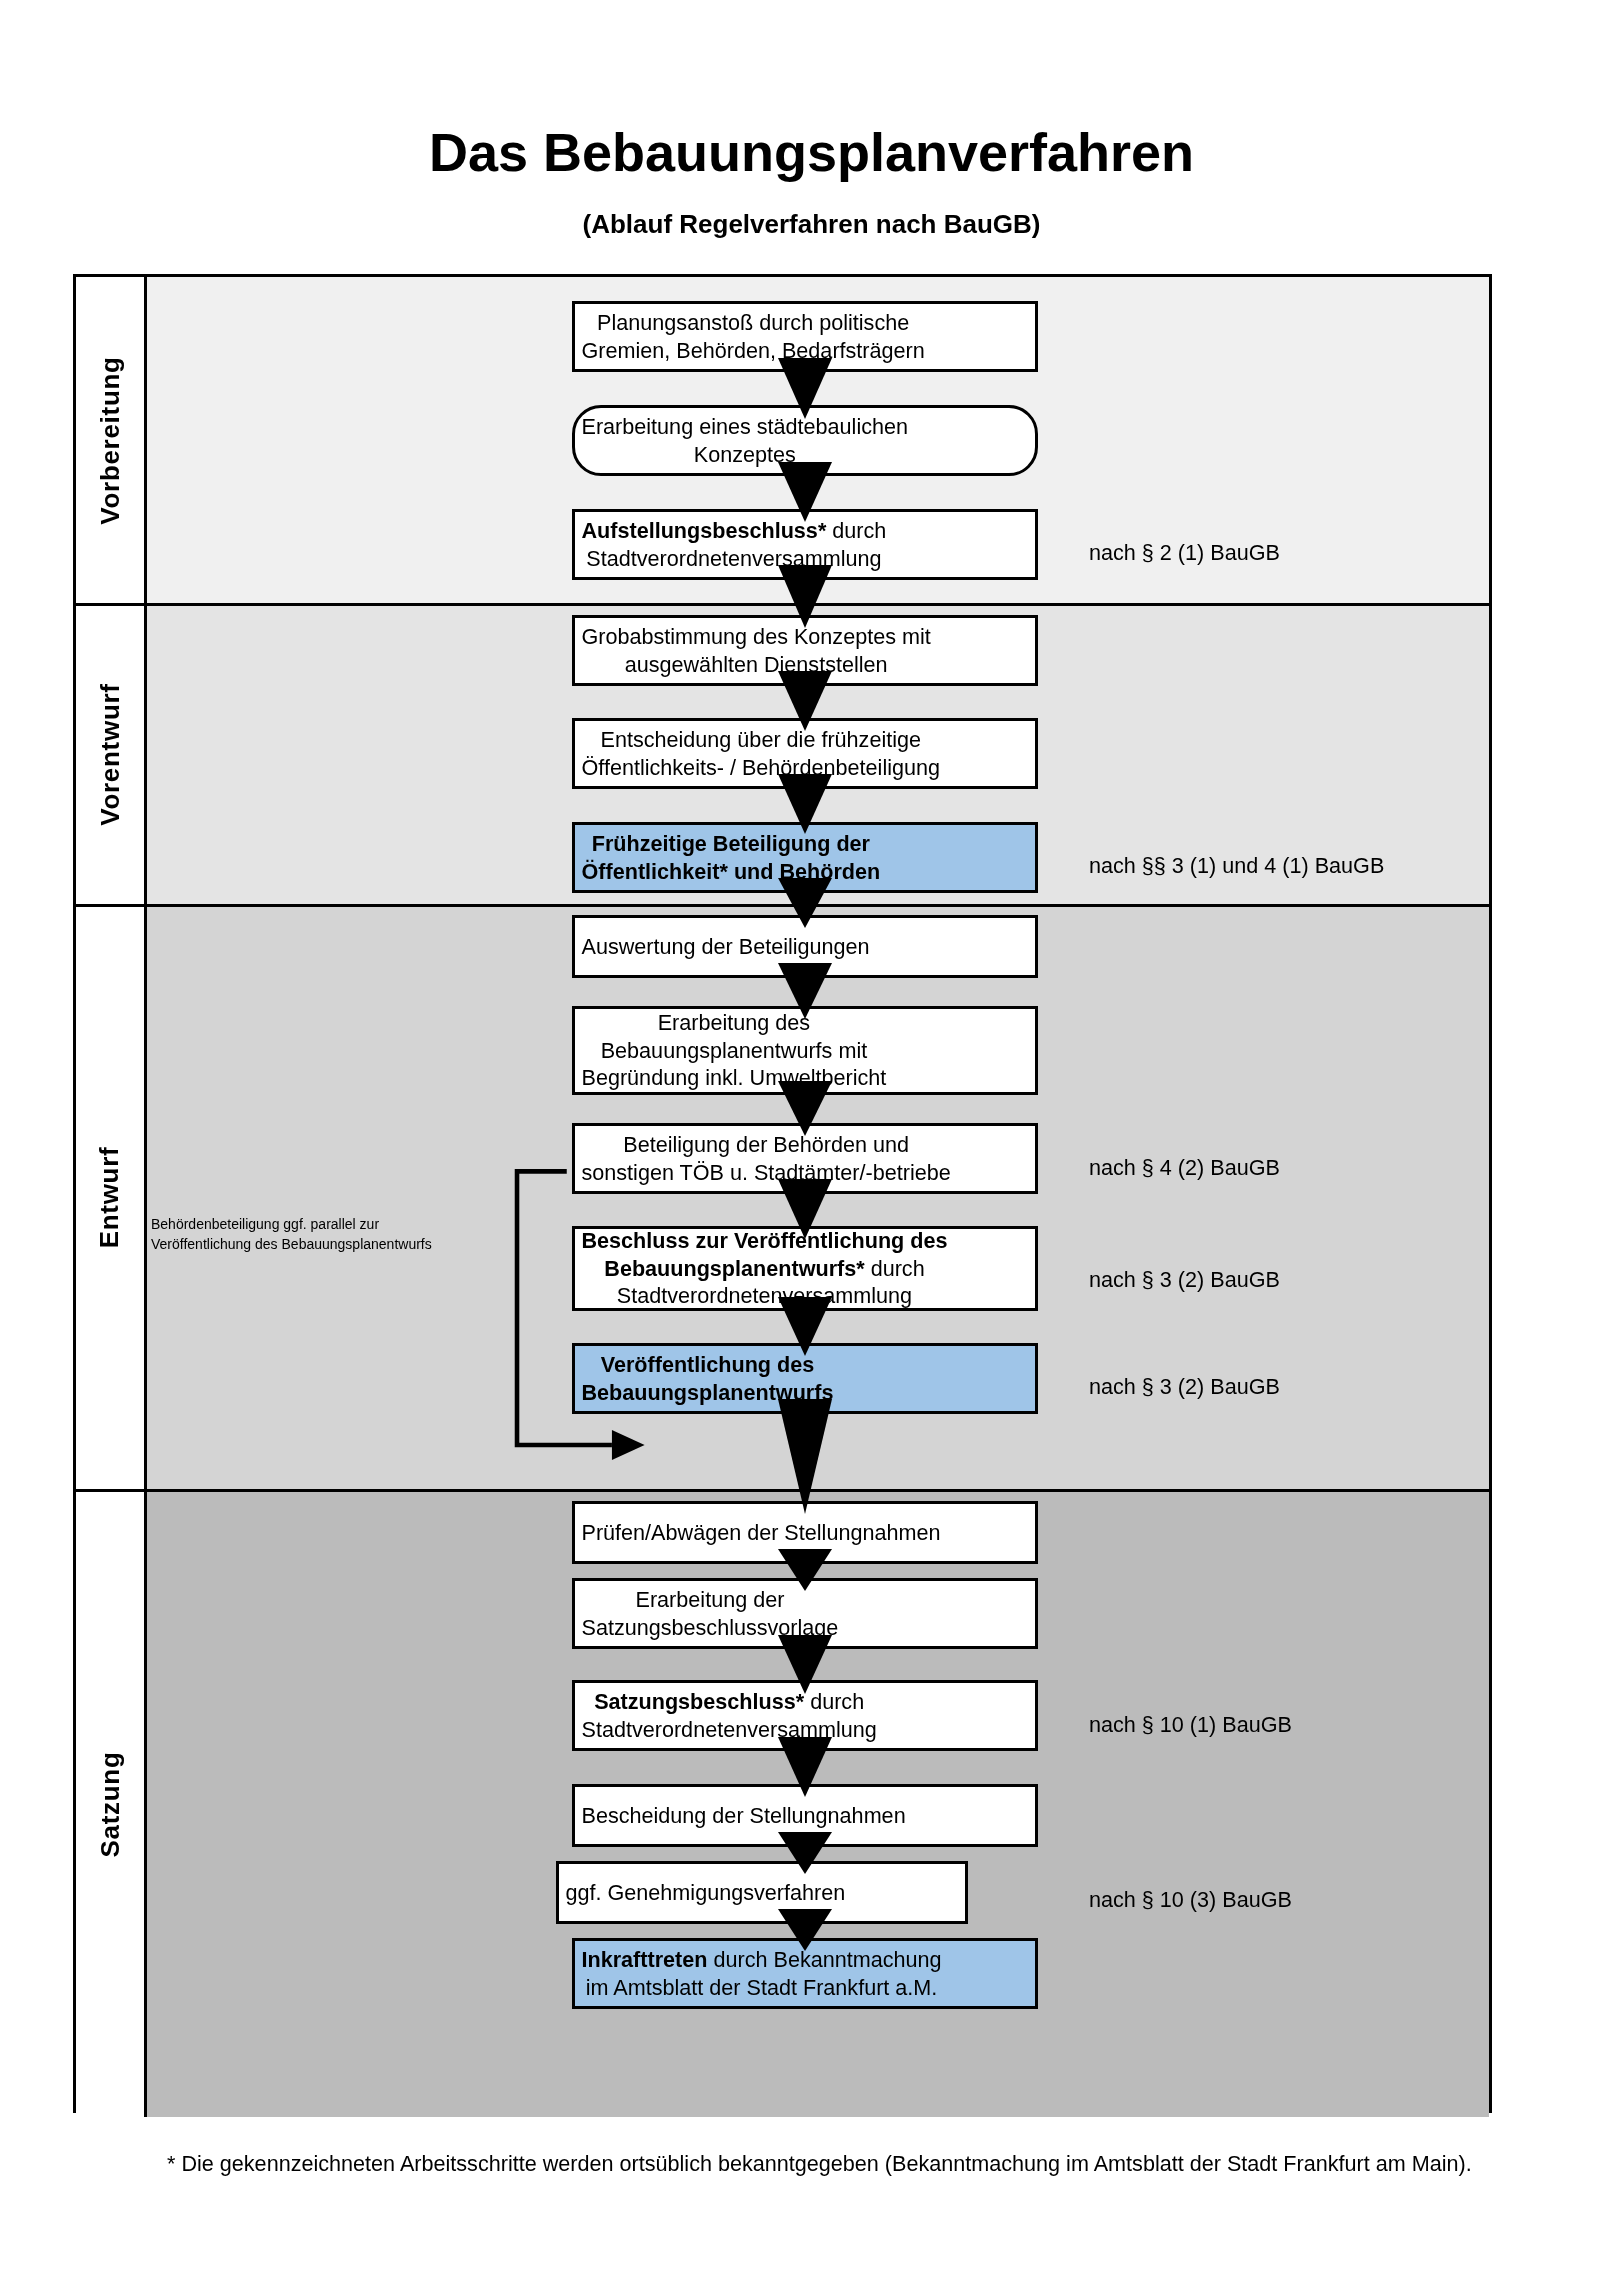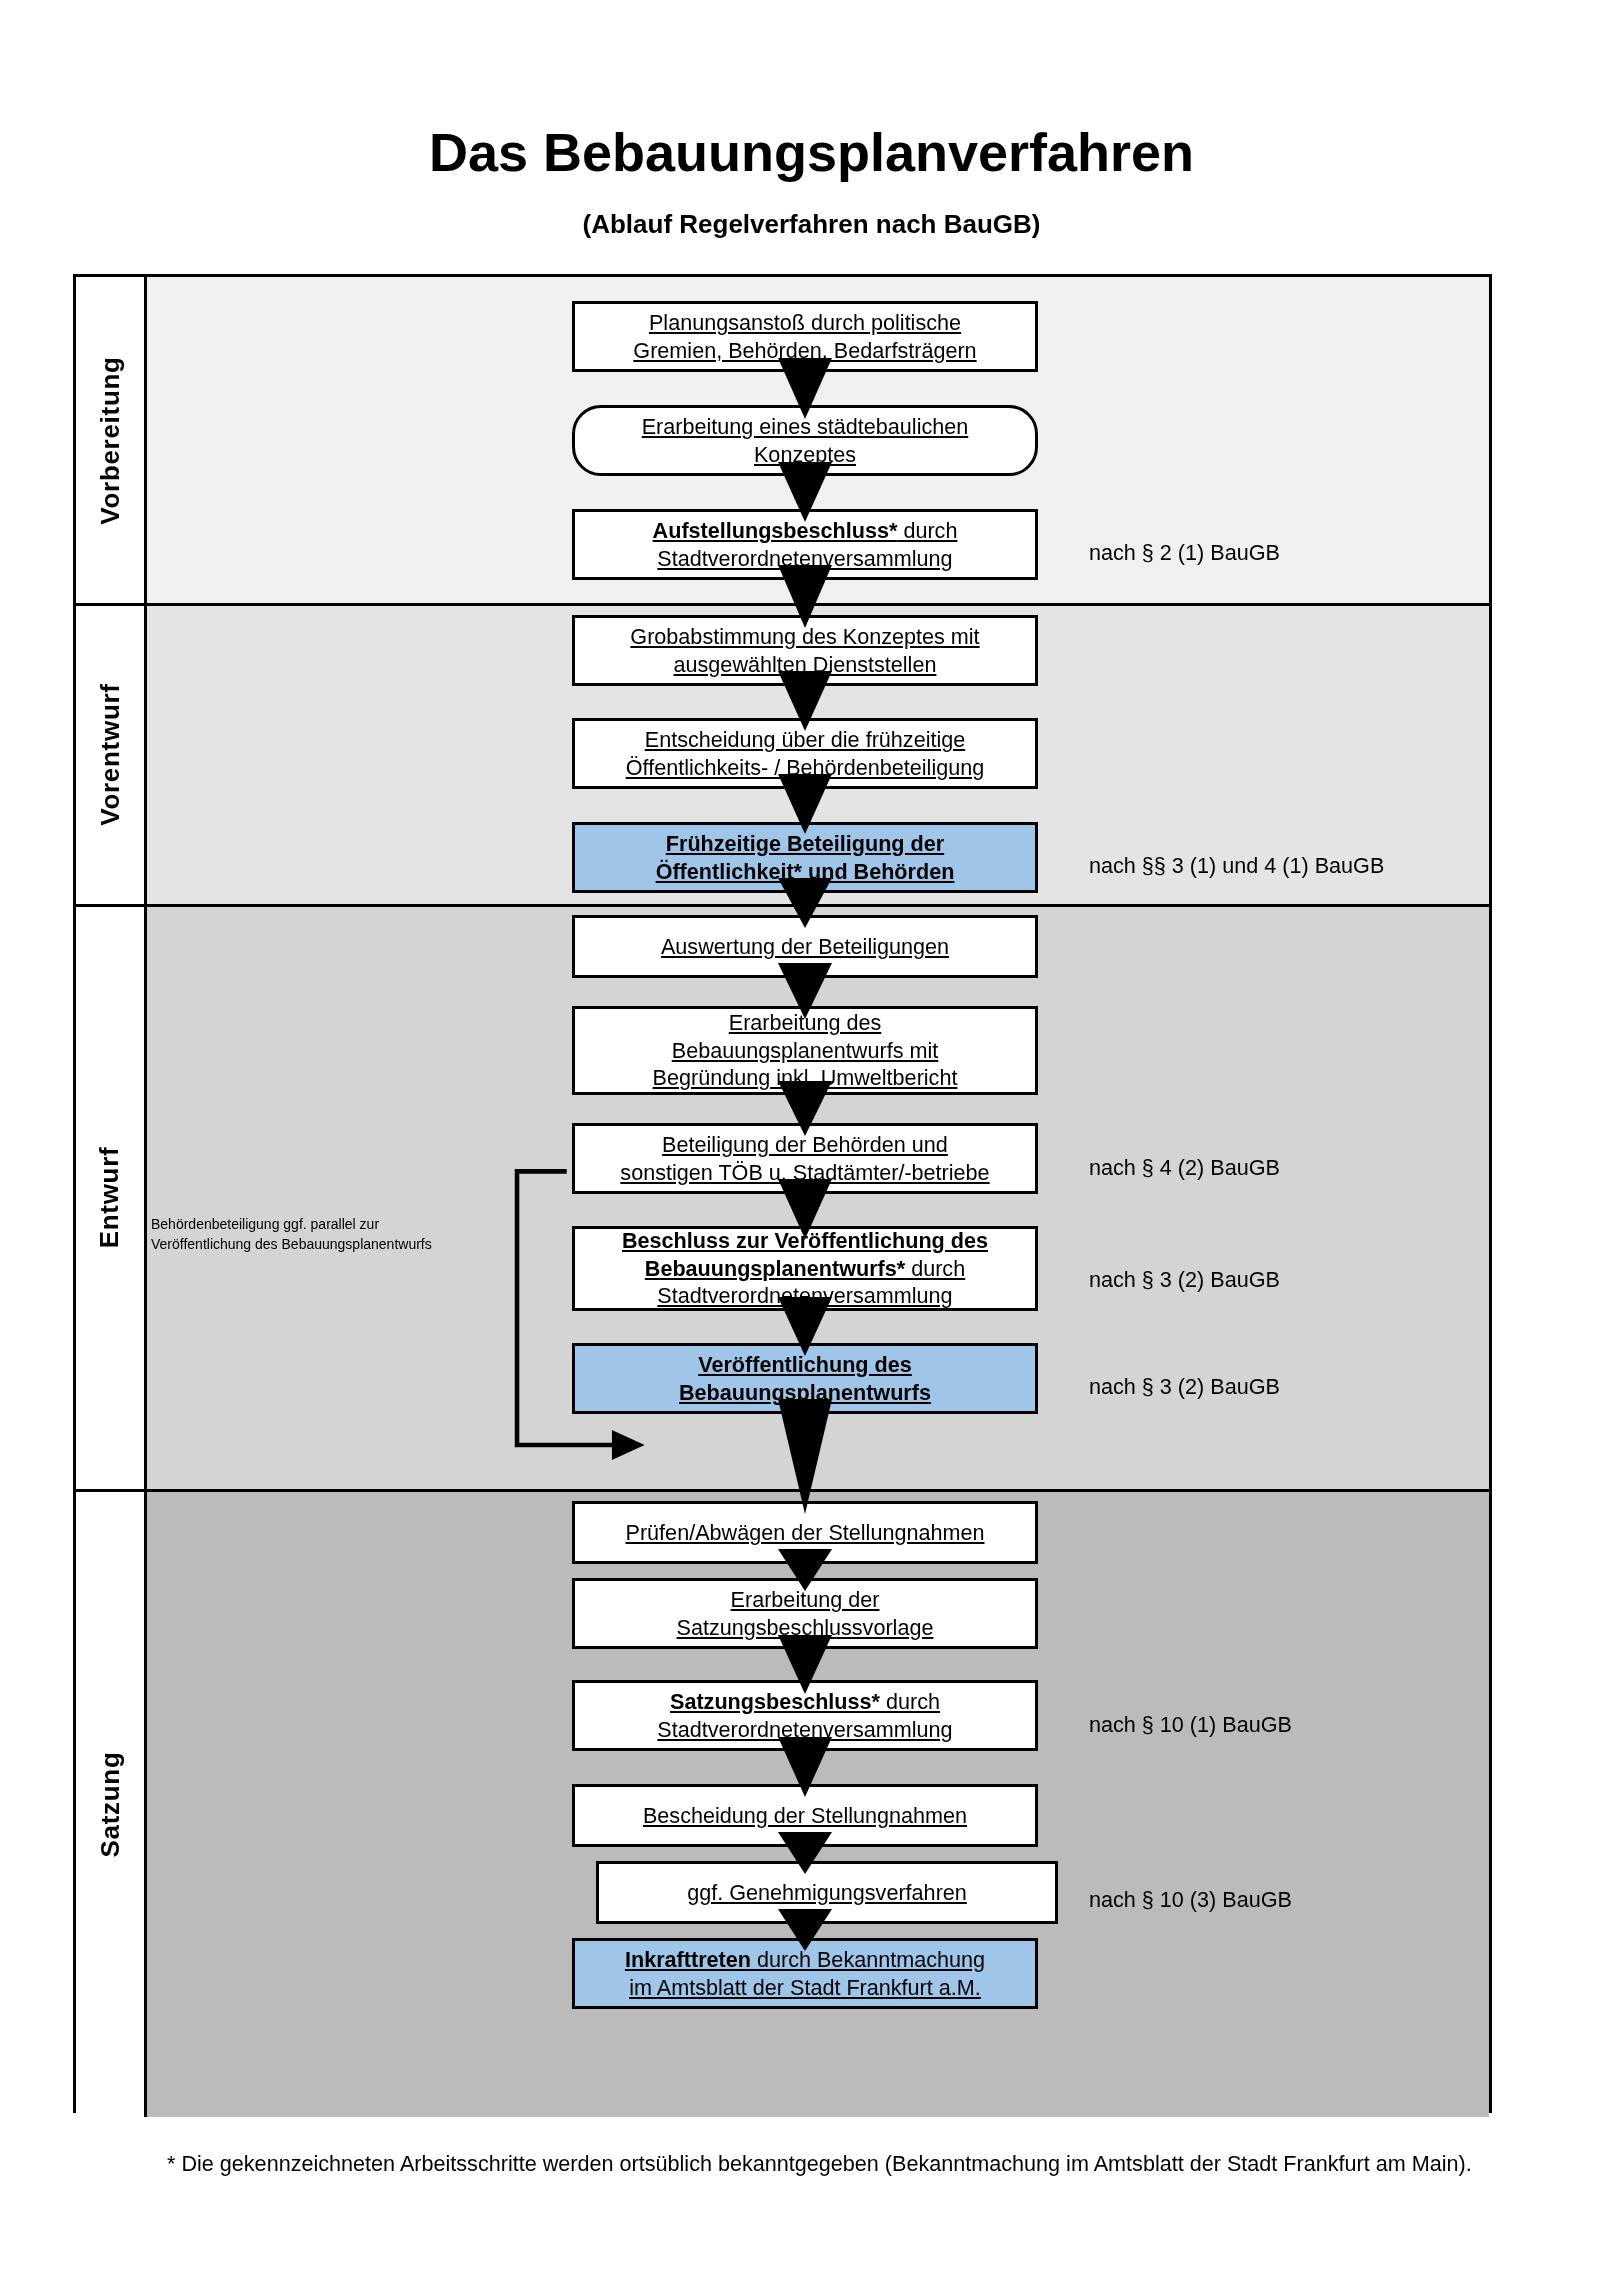--- a/index.html
+++ b/index.html
@@ -51,26 +51,25 @@
   }
   .divider{
     position:absolute;left:0;width:100%;height:3.3px;background:#000;
   }
   
   .pbox{
     position:absolute;
     box-sizing:border-box;
     border:3.3px solid #000;
     background:#ffffff;
-    display:flex;align-items:center;justify-content:center;
+    display:flex;align-items:center;
     text-align:center;
     font-size:21.6px;
     line-height:1.28;
     padding:2.6px 6.5px;
-    text-decoration:underline;
   }
   .pbox.blue{background:#9FC5E8;}
   .pbox b{font-weight:bold;}
   
   .darrow{
     position:absolute;
     width:0;height:0;
     border-left:27.5px solid transparent;
     border-right:27.5px solid transparent;
     border-top:31px solid #000;
@@ -217,21 +216,21 @@
       <div>
         <div><b>Satzungsbeschluss*</b> durch</div>
         <div>Stadtverordnetenversammlung</div>
       </div>
     </div>
     <div class="pbox" style="left: 496px; top: 1507px; width: 466px; height: 63px;">
       <div>
         <div>Bescheidung der Stellungnahmen</div>
       </div>
     </div>
-    <div class="pbox" style="left: 520px; top: 1584px; width: 462px; height: 63px;">
+    <div class="pbox" style="left: 480px; top: 1584px; width: 412px; height: 63px;">
       <div>
         <div>ggf. Genehmigungsverfahren</div>
       </div>
     </div>
     <div class="pbox blue" style="left: 496px; top: 1661px; width: 466px; height: 71px;">
       <div>
         <div><b>Inkrafttreten</b> durch Bekanntmachung</div>
         <div>im Amtsblatt der Stadt Frankfurt a.M.</div>
       </div>
     </div>

